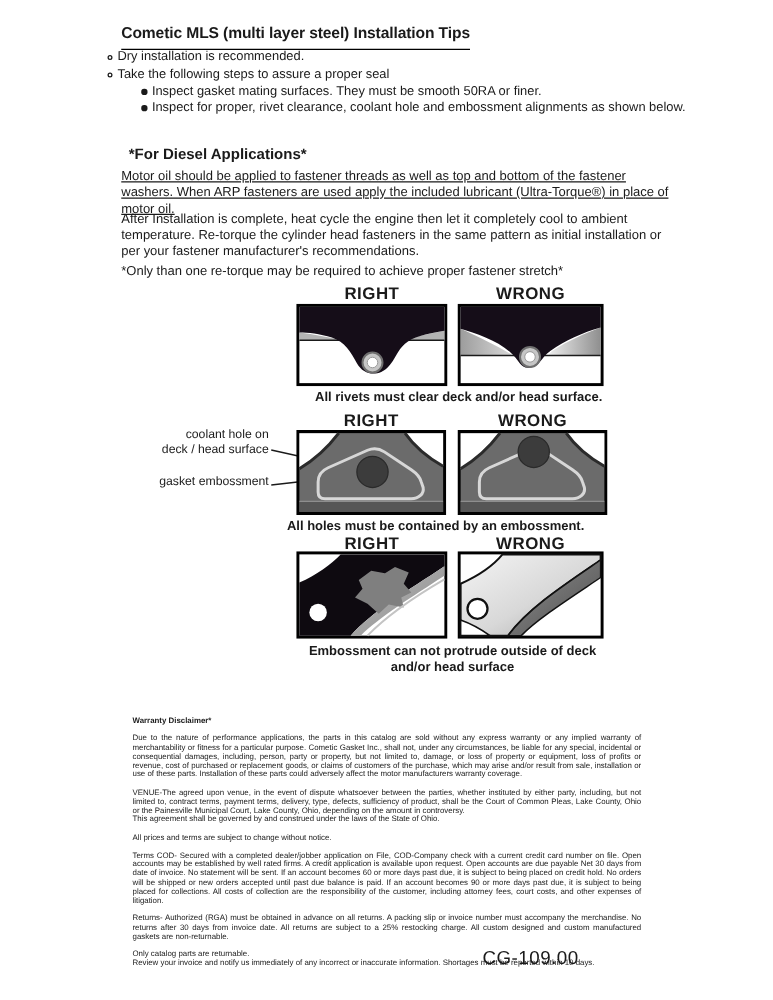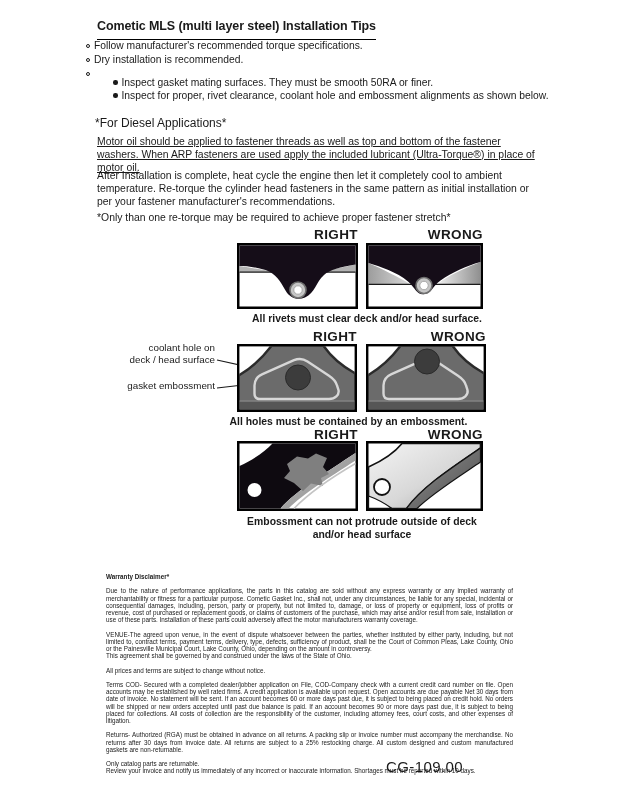--- a/index.html
+++ b/index.html
@@ -18,26 +18,26 @@
 
   
   .tips { left:86px; top:39px; width:470px; font-size:10.3px; }
   .tip-row { display:flex; align-items:flex-start; line-height:13.8px; }
   .tip-row.sub { padding-left:27px; line-height:13.2px; }
   .marker { flex:0 0 auto; margin:5px 4px 0 0; width:4px; height:4px; border-radius:50%; }
   .marker.open { border:1px solid #1a1a1a; background:#fff; }
   .marker.filled { background:#1a1a1a; width:4.5px; height:4.5px; margin-top:4.5px; }
 
   
-  .diesel-heading { left:95px; top:116px; font-size:12px; font-weight:normal; }
+  .diesel-heading { left:103px; top:116px; font-size:12px; font-weight:bold; }
   .bodypara { left:97px; width:444px; font-size:10.4px; line-height:13px; }
   .p1 { top:135px;text-decoration:underline; } .p2 { top:169px; } .p3 { top:211px; width:460px; }
 
   
-  .dlabel { font-size:13.5px; font-weight:bold; letter-spacing:0.4px; text-align:right; }
+  .dlabel { font-size:13.5px; font-weight:bold; letter-spacing:0.4px; text-align:center; }
   .caption { font-size:10.4px; font-weight:bold; line-height:13px;text-align:center; }
 
   
   .ann { font-size:9.8px; line-height:12px; text-align:right; width:104px; left:111px; }
 
   
   .legal { left:106px; top:573px; width:407px; font-size:6.3px; line-height:7.3px; }
   .legal-h { font-weight:bold; margin:0 0 7px; }
   .legal p { margin:0 0 6.8px; text-align:justify; }
   .legal p.tight { margin-bottom:0; }
@@ -47,28 +47,25 @@
   svg { display:block; }
 </style>
 </head>
 <body>
 
 <div class="abs page-title">Cometic MLS (multi layer steel) Installation Tips</div>
 
 <div class="abs tips">
   <div class="tip-row">
     <span class="marker open"></span>
-    <span>Follow manufacturer's recommended torque specifications.</span>
+    <span>Dry installation is recommended.</span>
   </div>
   <div class="tip-row">
     <span class="marker open"></span>
-    <span>Dry installation is recommended.</span>
-  </div>
-  <div class="tip-row">
-    <span class="marker open"></span>
+    <span>Take the following steps to assure a proper seal</span>
   </div>
   <div class="tip-row sub">
     <span class="marker filled"></span>
     <span>Inspect gasket mating surfaces.  They must be smooth 50RA or finer.</span>
   </div>
   <div class="tip-row sub">
     <span class="marker filled"></span>
     <span>Inspect for proper, rivet clearance, coolant hole and embossment alignments as shown below.</span>
   </div>
 </div>

